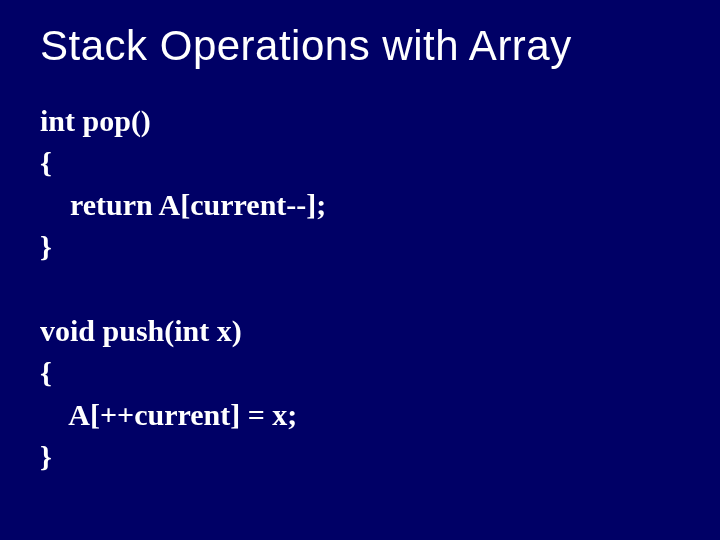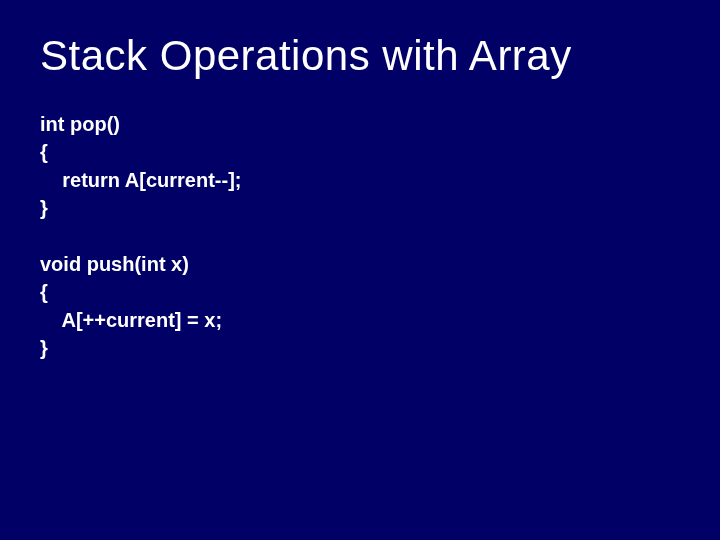--- a/index.html
+++ b/index.html
@@ -8,32 +8,32 @@
     width: 720px;
     height: 540px;
     background: #000066;
     color: #ffffff;
     overflow: hidden;
   }
   .slide {
     width: 720px;
     height: 540px;
     box-sizing: border-box;
-    padding: 22px 40px 40px 40px;
+    padding: 12px 40px 40px 40px;
     font-family: Arial, Helvetica, sans-serif;
   }
   .title {
     font-size: 42px;
     font-weight: normal;
     margin: 10px 0 30px 0;
     letter-spacing: 0.5px;
   }
   .code {
-    font-family: Liberation Sans, sans-serif;
-    font-size: 20px;
+    font-family: Liberation Serif, serif;
+    font-size: 30px;
     font-weight: bold;
     line-height: 1.4;
     white-space: pre;
   }
 </style>
 </head>
 <body>
 
 <div class="slide">
   <div class="title">Stack Operations with Array</div>

